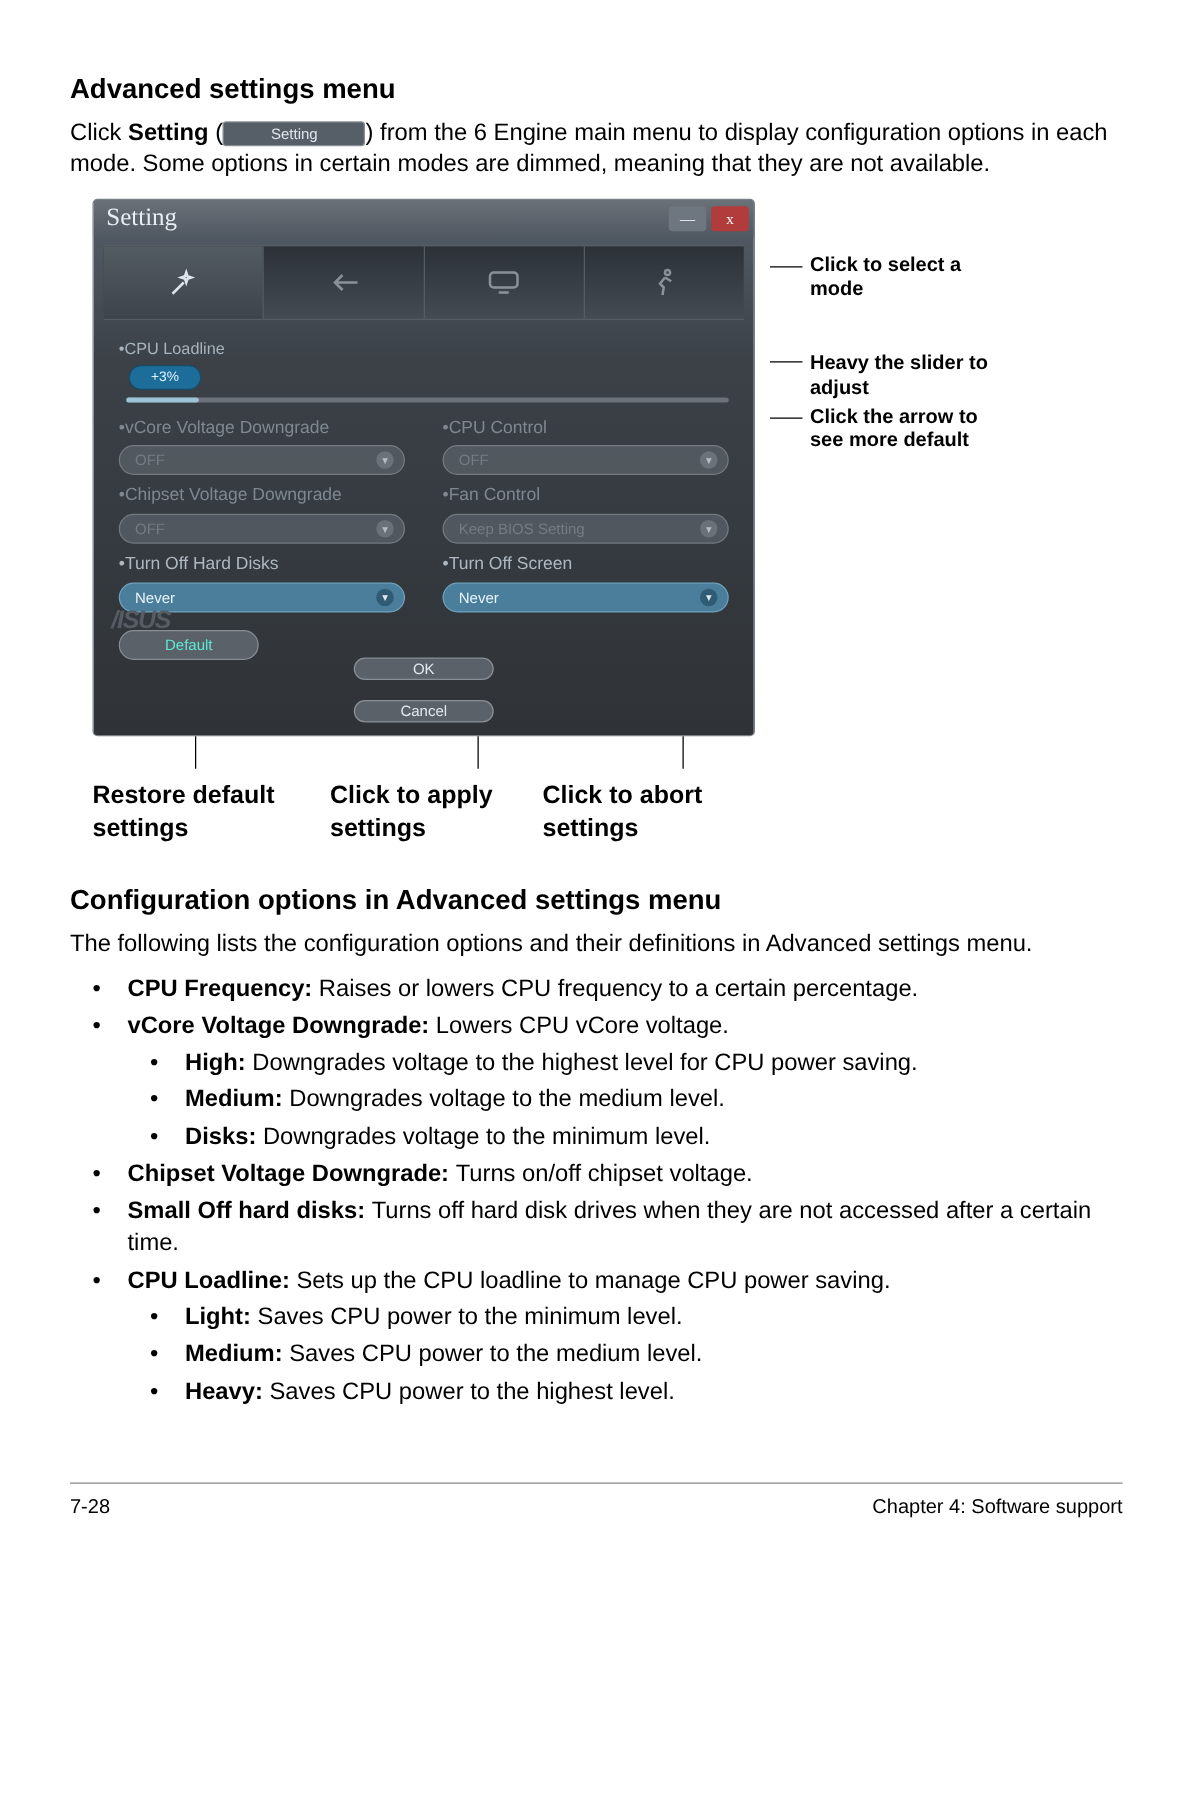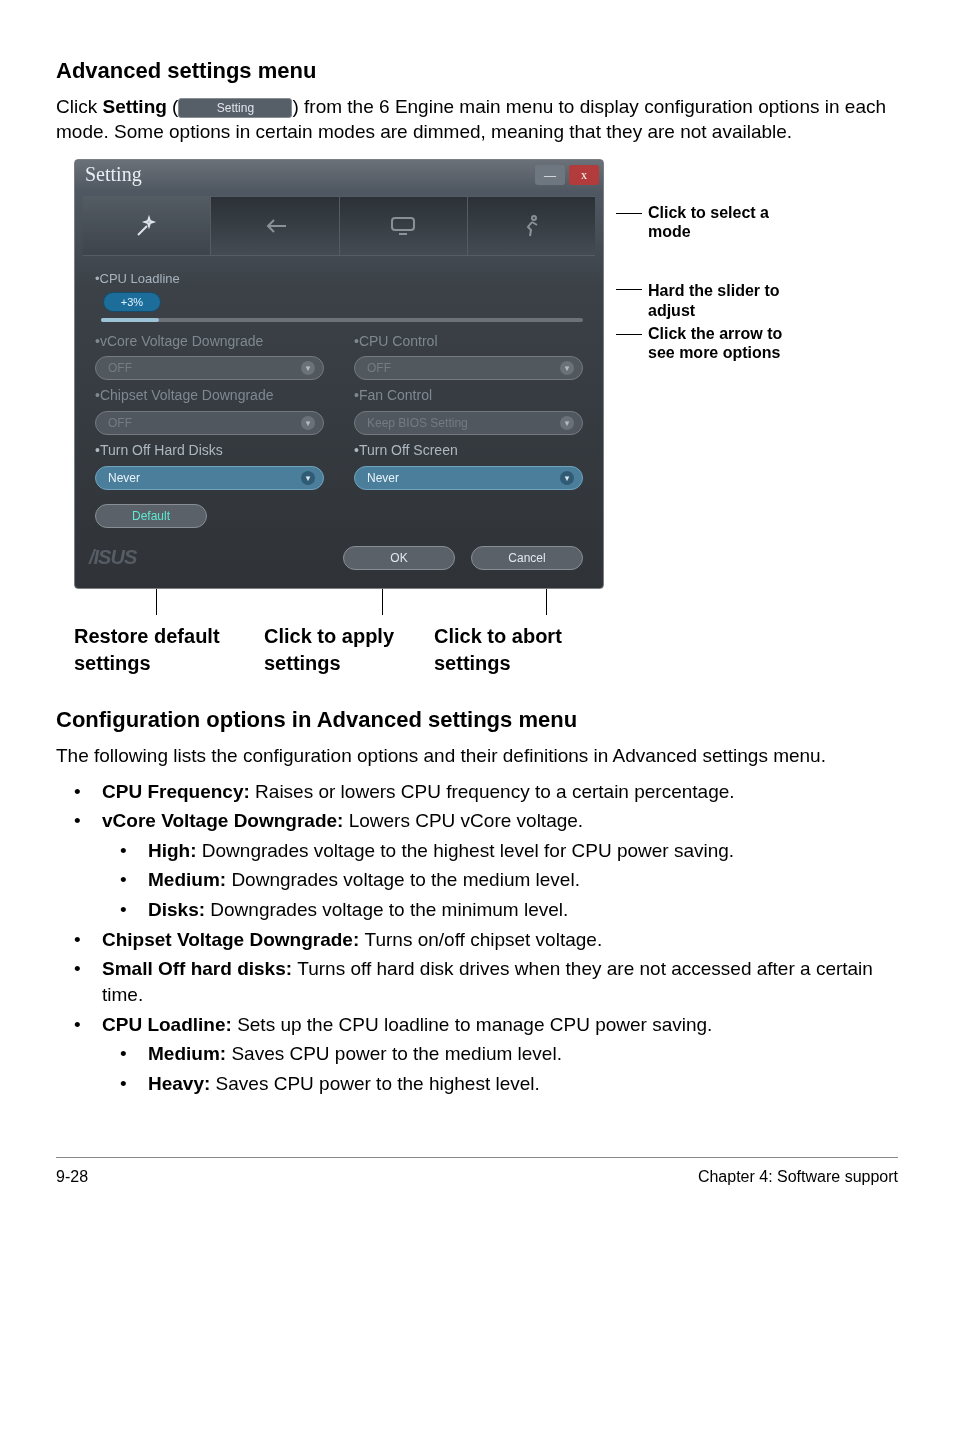--- a/index.html
+++ b/index.html
@@ -93,21 +93,21 @@
   padding:0 8px 0 12px;color:#5eead4;font-size:12px;
 }
 .pill.dim{opacity:.75;color:#88919a}
 .pill .chev{width:14px;height:14px;border-radius:50%;background:#7c848c;display:flex;align-items:center;justify-content:center;font-size:9px;color:#e2e7ec}
 .pill.blue{background:var(--drop-blue);border-color:#6fa3bd;color:#e8f4fd}
 .pill.blue .chev{background:#2f5b74}
 .btn-row{display:flex;gap:10px;margin-top:14px}
 .pill.btn{width:110px;justify-content:center;padding:0}
 .footerbar{
   display:flex;align-items:center;justify-content:flex-end;gap:16px;
-  height:40px;padding:0 20px 10px 20px;
+  height:40px;padding:0 20px 10px 20px;flex-direction:column;
 }
 .pill.footer{width:110px;justify-content:center;padding:0;color:#e1e8ee}
 .asus-logo{position:relative;width:120px;height:28px;color:#555c63;margin-right:auto;margin-left:-6px;font-family:Arial;font-style:italic;font-weight:bold;font-size:20px;letter-spacing:-1px}
 .callouts{
   width:180px;margin-left:12px;font-size:16px;font-weight:bold;
 }
 .callout{display:flex;align-items:flex-start}
 .callout .tick{width:26px;flex:0 0 26px;border-top:1px solid #000;margin-top:10px;margin-right:6px}
 .callout .txt{line-height:1.2}
 .footer-labels{
@@ -243,26 +243,26 @@
 
     <div class="callouts">
       <div style="height:44px"></div>
       <div class="callout">
           <div class="tick"></div>
           <div class="txt">Click to select a mode</div>
         </div>
       <div style="height:40px"></div>
       <div class="callout">
           <div class="tick" style="margin-top:8px"></div>
-          <div class="txt">Hard the slider to adjust</div>
+          <div class="txt">Heavy the slider to adjust</div>
         </div>
       <div style="height:4px"></div>
       <div class="callout">
           <div class="tick"></div>
-          <div class="txt">Click the arrow to see more options</div>
+          <div class="txt">Click the arrow to see more default</div>
         </div>
     </div>
   </div>
 
   <div class="conn-row">
     <div style="flex:0 0 190px">
         <div class="vconnector"></div>
       </div>
     <div style="flex:0 0 170px">
         <div class="vconnector2" style="margin-left:118px"></div>
@@ -286,24 +286,25 @@
       <ul>
         <li><b>High: </b><span>Downgrades voltage to the highest level for CPU power saving.</span></li>
         <li><b>Medium: </b><span>Downgrades voltage to the medium level.</span></li>
         <li><b>Disks: </b><span>Downgrades voltage to the minimum level.</span></li>
       </ul>
     </li>
     <li><b>Chipset Voltage Downgrade: </b><span>Turns on/off chipset voltage.</span></li>
     <li><b>Small Off hard disks: </b><span>Turns off hard disk drives when they are not accessed after a certain time.</span></li>
     <li><b>CPU Loadline: </b><span>Sets up the CPU loadline to manage CPU power saving.</span>
       <ul>
+        <li><b>Light: </b><span>Saves CPU power to the minimum level.</span></li>
         <li><b>Medium: </b><span>Saves CPU power to the medium level.</span></li>
         <li><b>Heavy: </b><span>Saves CPU power to the highest level.</span></li>
       </ul>
     </li>
   </ul>
 
   <hr class="footrule">
   <div class="footline">
-    <span>9-28</span>
+    <span>7-28</span>
     <span>Chapter 4: Software support</span>
   </div>
 </div>
 
 </body></html>

